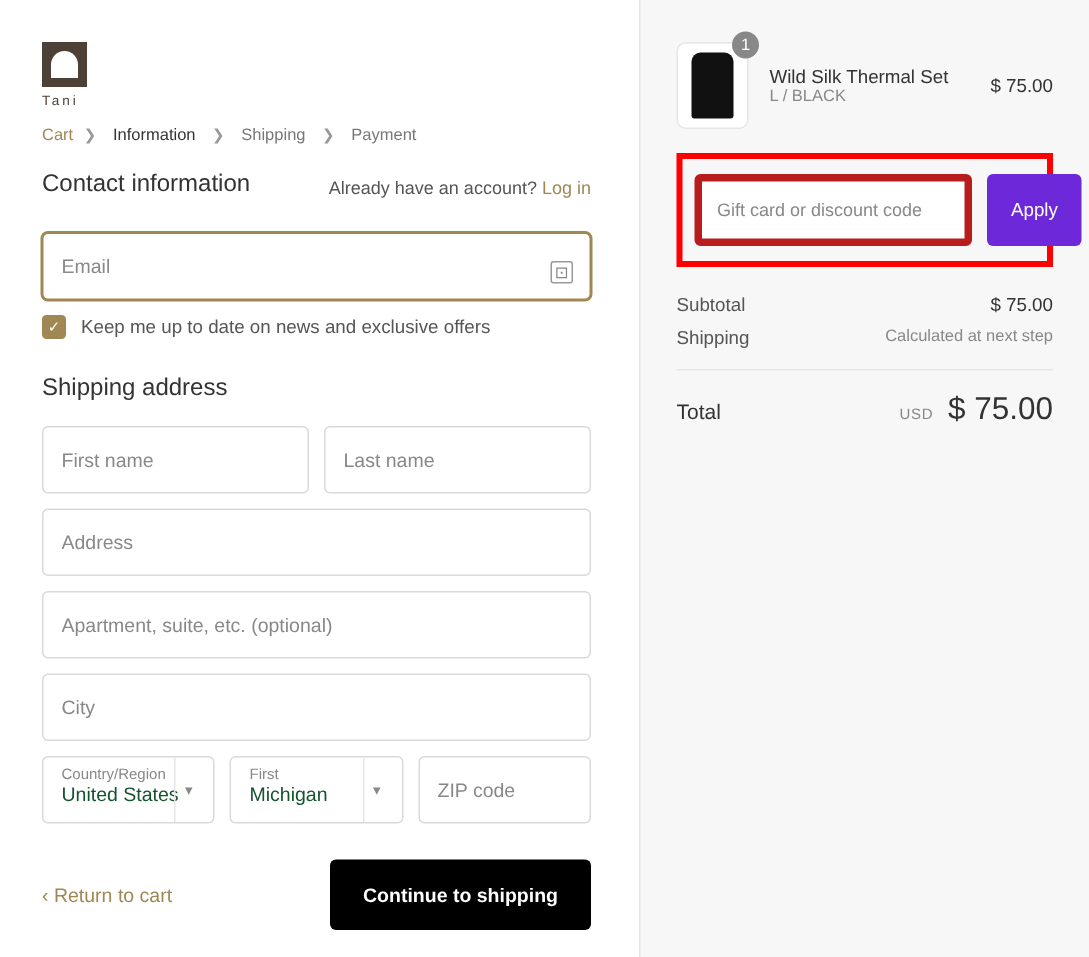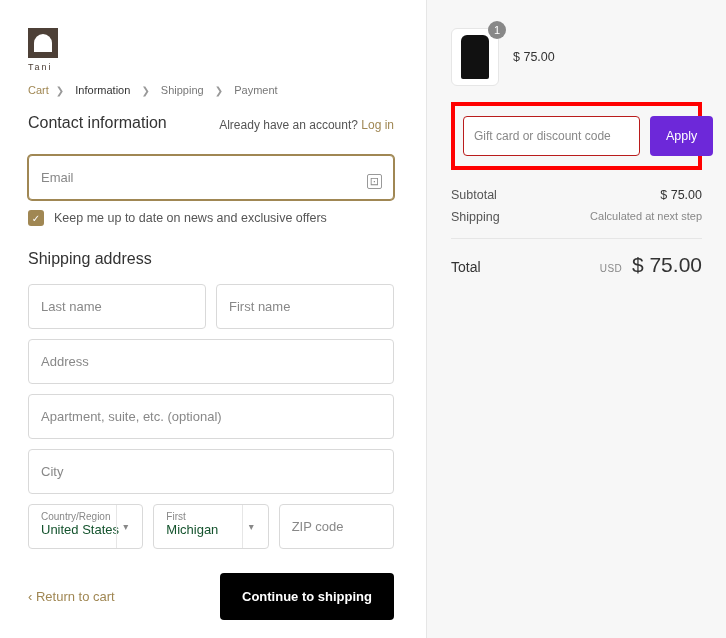--- a/index.html
+++ b/index.html
@@ -41,21 +41,21 @@
     .prod-row { display: flex; align-items: center; margin-bottom: 16px; }
     .prod-img { width: 48px; height: 58px; background: #fff; border: 1px solid #e6e6e6; border-radius: 6px; position: relative; margin-right: 14px; display: flex; align-items: center; justify-content: center; }
     .prod-img-inner { width: 28px; height: 44px; background: #111; border-radius: 6px 6px 2px 2px; }
     .badge { position: absolute; top: -8px; right: -8px; width: 18px; height: 18px; border-radius: 50%; background: #888; color: #fff; font-size: 11px; display: flex; align-items: center; justify-content: center; }
     .prod-info { flex: 1; }
     .prod-name { font-size: 12.5px; color: #333; font-weight: 500; }
     .prod-variant { font-size: 11px; color: #888; }
     .prod-price { font-size: 12.5px; color: #333; font-weight: 500; }
     .highlight-box { border: 4px solid #ff0000; padding: 10px 8px; margin-bottom: 18px; }
     .discount-row { display: flex; gap: 10px; }
-    .discount-input { flex: 1; border: 1px solid #b91c1c; border-radius: 4px; padding: 12px 10px; font-size: 12px; background: #fff; }
+    .discount-input { flex: 1; border: 5px solid #b91c1c; border-radius: 4px; padding: 12px 10px; font-size: 12px; background: #fff; }
     .discount-input::placeholder { color: #888; }
     .apply-btn { background: #6d28d9; color: #fff; border: none; border-radius: 4px; padding: 0 16px; font-size: 12.5px; font-weight: 500; cursor: pointer; }
     .sum-row { display: flex; justify-content: space-between; font-size: 12.5px; color: #555; margin-bottom: 8px; }
     .sum-val { color: #333; font-weight: 500; }
     .sum-note { color: #888; font-size: 11px; }
     .divider { border-top: 1px solid #e6e6e6; margin: 14px 0; }
     .total-row { display: flex; justify-content: space-between; align-items: baseline; margin-top: 14px; }
     .total-label { font-size: 14px; color: #333; }
     .total-val { font-size: 21px; font-weight: 500; color: #333; }
     .total-cur { font-size: 10px; color: #888; margin-right: 6px; letter-spacing: 0.5px; }
@@ -91,22 +91,22 @@
   </div>
 
   <label class="checkbox-row">
     <span class="checkbox">✓</span>
     <span>Keep me up to date on news and exclusive offers</span>
   </label>
 
   <h2 class="ship-title">Shipping address</h2>
 
   <div class="row">
+    <input class="field" placeholder="First name" style="">
     <input class="field" placeholder="Last name" style="">
-    <input class="field" placeholder="First name" style="">
   </div>
   <input class="field" placeholder="Address" style="">
   <input class="field" placeholder="Apartment, suite, etc. (optional)" style="">
   <input class="field" placeholder="City" style="">
 
   <div class="row">
     <div class="select">
       <span class="select-label">Country/Region</span>
       <span class="select-value">United States</span>
       <span class="select-caret">▾</span>
@@ -127,20 +127,24 @@
     <button class="continue-btn">Continue to shipping</button>
   </div>
 </div>
 
 <div class="right">
   <div class="prod-row">
     <div class="prod-img">
       <div class="prod-img-inner"></div>
       <span class="badge">1</span>
     </div>
+    <div class="prod-info">
+      <div class="prod-name">Wild Silk Thermal Set</div>
+      <div class="prod-variant">L / BLACK</div>
+    </div>
     <div class="prod-price">$ 75.00</div>
   </div>
 
   <div class="highlight-box">
     <div class="discount-row">
       <input class="discount-input" placeholder="Gift card or discount code" style="">
       <button class="apply-btn">Apply</button>
     </div>
   </div>
 

